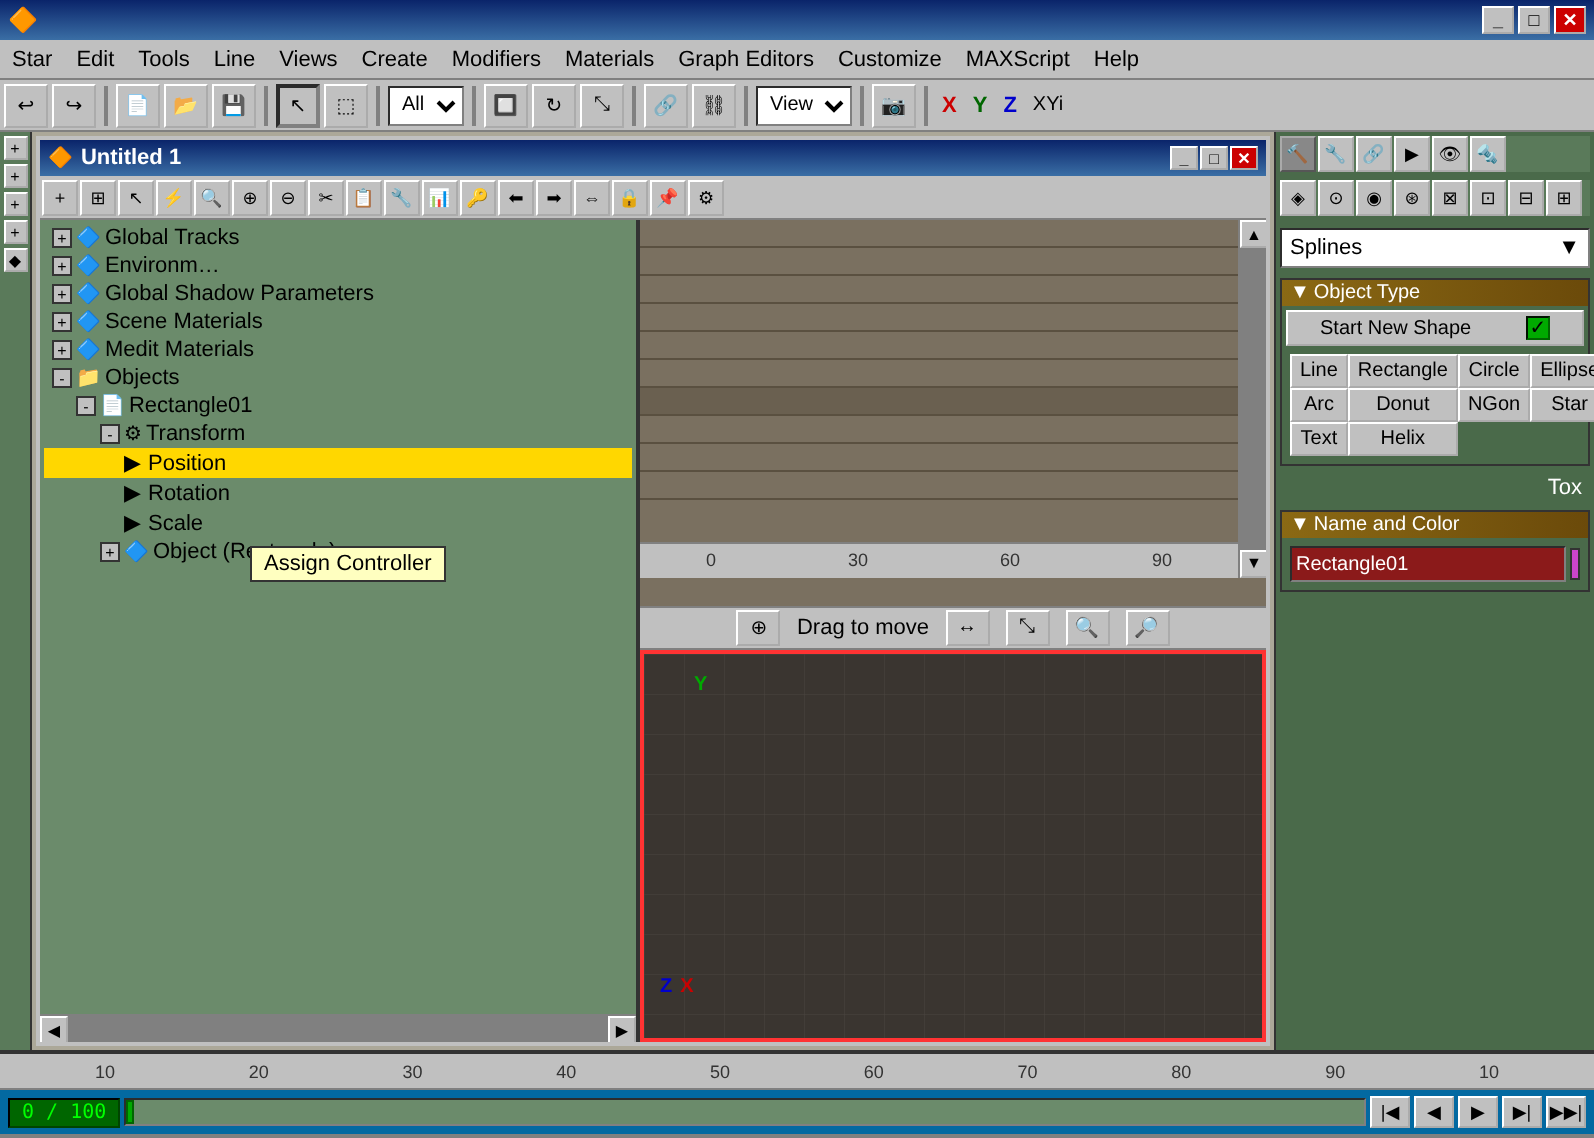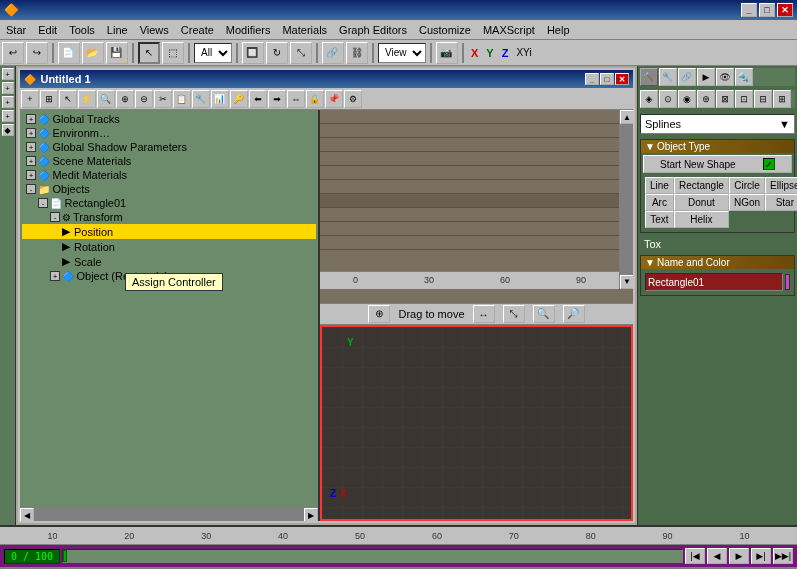--- a/index.html
+++ b/index.html
@@ -412,21 +412,21 @@
           <div class="obj-btn">Ellipse</div>
           <div class="obj-btn">Arc</div>
           <div class="obj-btn">Donut</div>
           <div class="obj-btn">NGon</div>
           <div class="obj-btn">Star</div>
           <div class="obj-btn">Text</div>
           <div class="obj-btn">Helix</div>
         </div>
       </div>
 
-      <div style="color:white; font-size:11px; padding:2px 4px;">Tox</div>
+      <div style="color:white; font-size:11px; padding:2px 4px;text-align:right;">Tox</div>
 
       <div class="panel-section">
         <div class="panel-section-title">
           <span>▼</span>
           <span>Name and Color</span>
         </div>
         <div class="name-color-row">
           <input class="name-input" value="Rectangle01" style="">
           <div class="color-swatch" style="background:#cc44cc;"></div>
         </div>
@@ -446,21 +446,21 @@
         <span>40</span>
         <span>50</span>
         <span>60</span>
         <span>70</span>
         <span>80</span>
         <span>90</span>
         <span>10</span>
       </div>
     </div>
 
-    <div style="flex:1; display:flex; align-items:center; background:#701a75; gap:2px; padding:0 4px;">
+    <div style="flex:1; display:flex; align-items:center; background:#0369a1; gap:2px; padding:0 4px;">
       <div style="background:#006600; color:#00ff00; font-size:10px; padding:1px 6px; font-family:monospace; border:1px inset #004400; min-width:55px; display:flex; align-items:center; justify-content:center;">0 / 100</div>
       <div style="flex:1; height:14px; background:#6b8b6b; border:1px inset #808080; position:relative; cursor:pointer;">
         <div style="position:absolute; left:0; top:0; bottom:0; width:4px; background:#00aa00; border:1px solid #006600;"></div>
       </div>
 
       <div class="play-btn">|◀</div>
       <div class="play-btn">◀</div>
       <div class="play-btn">▶</div>
       <div class="play-btn">▶|</div>
       <div class="play-btn">▶▶|</div>

